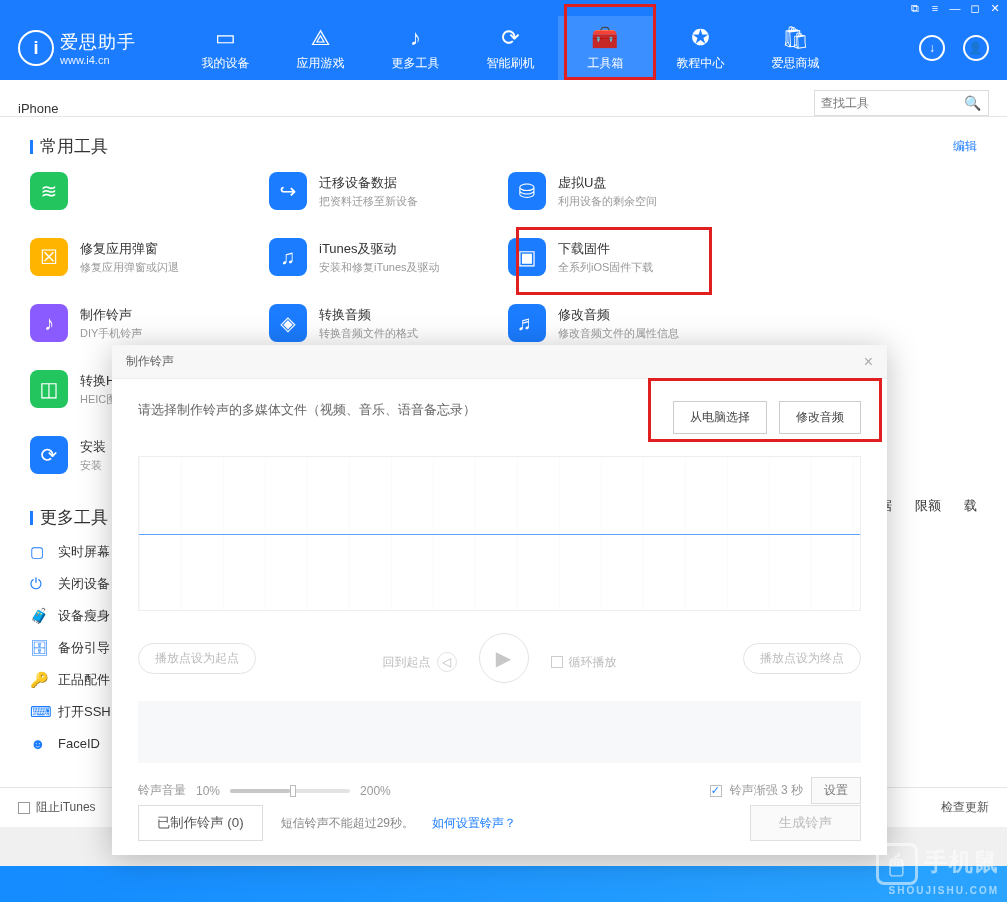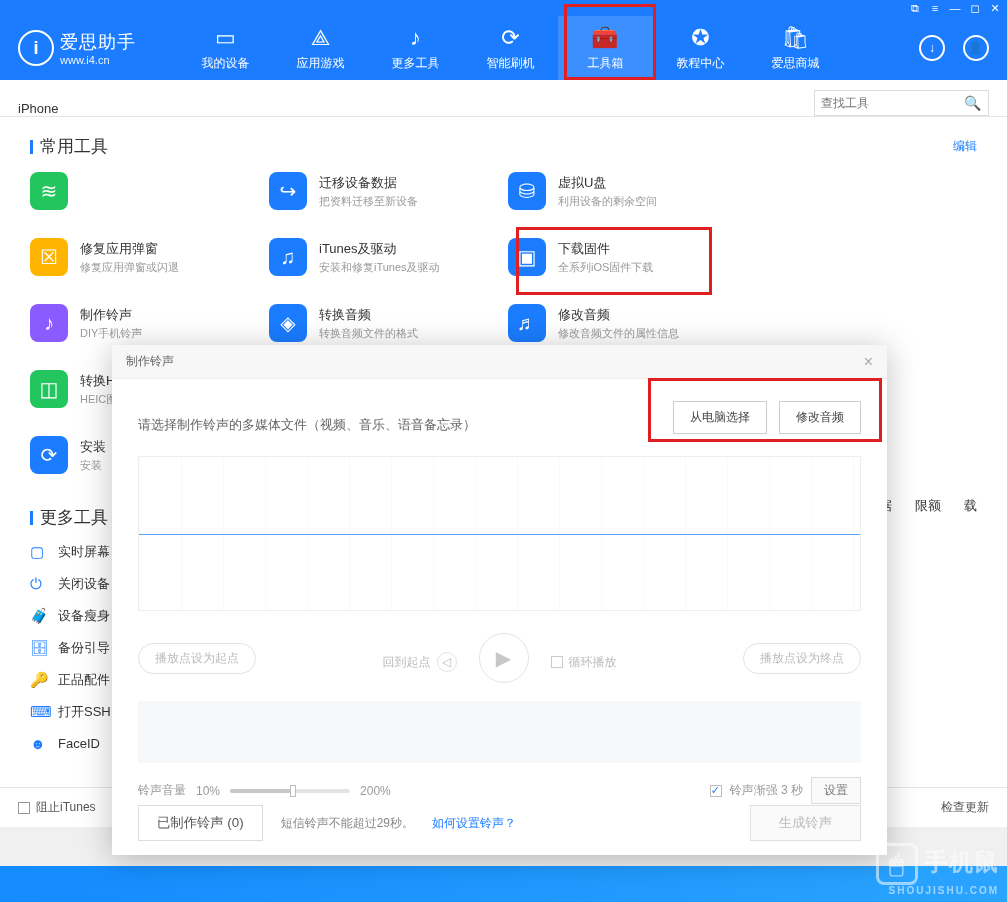--- a/index.html
+++ b/index.html
@@ -50,21 +50,21 @@
 
 .footer { position: absolute; bottom: 0; left: 0; right: 0; height: 40px; border-top: 1px solid #e5e5e5; background: #fff; display: flex; align-items: center; padding: 0 18px; font-size: 12px; color: #555; }
 .footer .chk { width: 12px; height: 12px; border: 1px solid #999; margin-right: 6px; }
 .footer .upd { margin-left: auto; cursor: pointer; }
 
 
 .modal { position: absolute; left: 112px; top: 345px; width: 775px; height: 510px; background: #fff; box-shadow: 0 4px 30px rgba(0,0,0,.25); }
 .modal-head { height: 34px; background: #f7f7f7; border-bottom: 1px solid #eee; display: flex; align-items: center; padding: 0 14px; font-size: 12px; color: #666; }
 .modal-head .close { margin-left: auto; color: #aaa; font-size: 16px; cursor: pointer; }
 .modal-body { padding: 22px 26px 0; }
-.prompt-row { display: flex; align-items: flex-end; margin-bottom: 22px; }
+.prompt-row { display: flex; align-items: flex-start; margin-bottom: 22px; }
 .prompt-row .text { font-size: 13px; color: #666; }
 .prompt-row .btns { margin-left: auto; display: flex; gap: 12px; }
 .btn-outline { border: 1px solid #ccc; background: #fff; padding: 7px 16px; font-size: 12px; color: #444; cursor: pointer; }
 
 .wave { height: 155px; border: 1px solid #eee; background: repeating-linear-gradient(to right, #fafafa 0, #fafafa 1px, #fff 1px, #fff 42px); position: relative; }
 .wave::after { content:""; position:absolute; left:0; right:0; top:50%; height:1px; background:#5aa3ff; }
 
 .controls { display: flex; align-items: center; justify-content: center; gap: 22px; margin-top: 22px; font-size: 12px; color: #bbb; position: relative; }
 .controls .pill { border: 1px solid #e3e3e3; border-radius: 16px; padding: 6px 16px; position: absolute; }
 .controls .pill.left { left: 0; }

